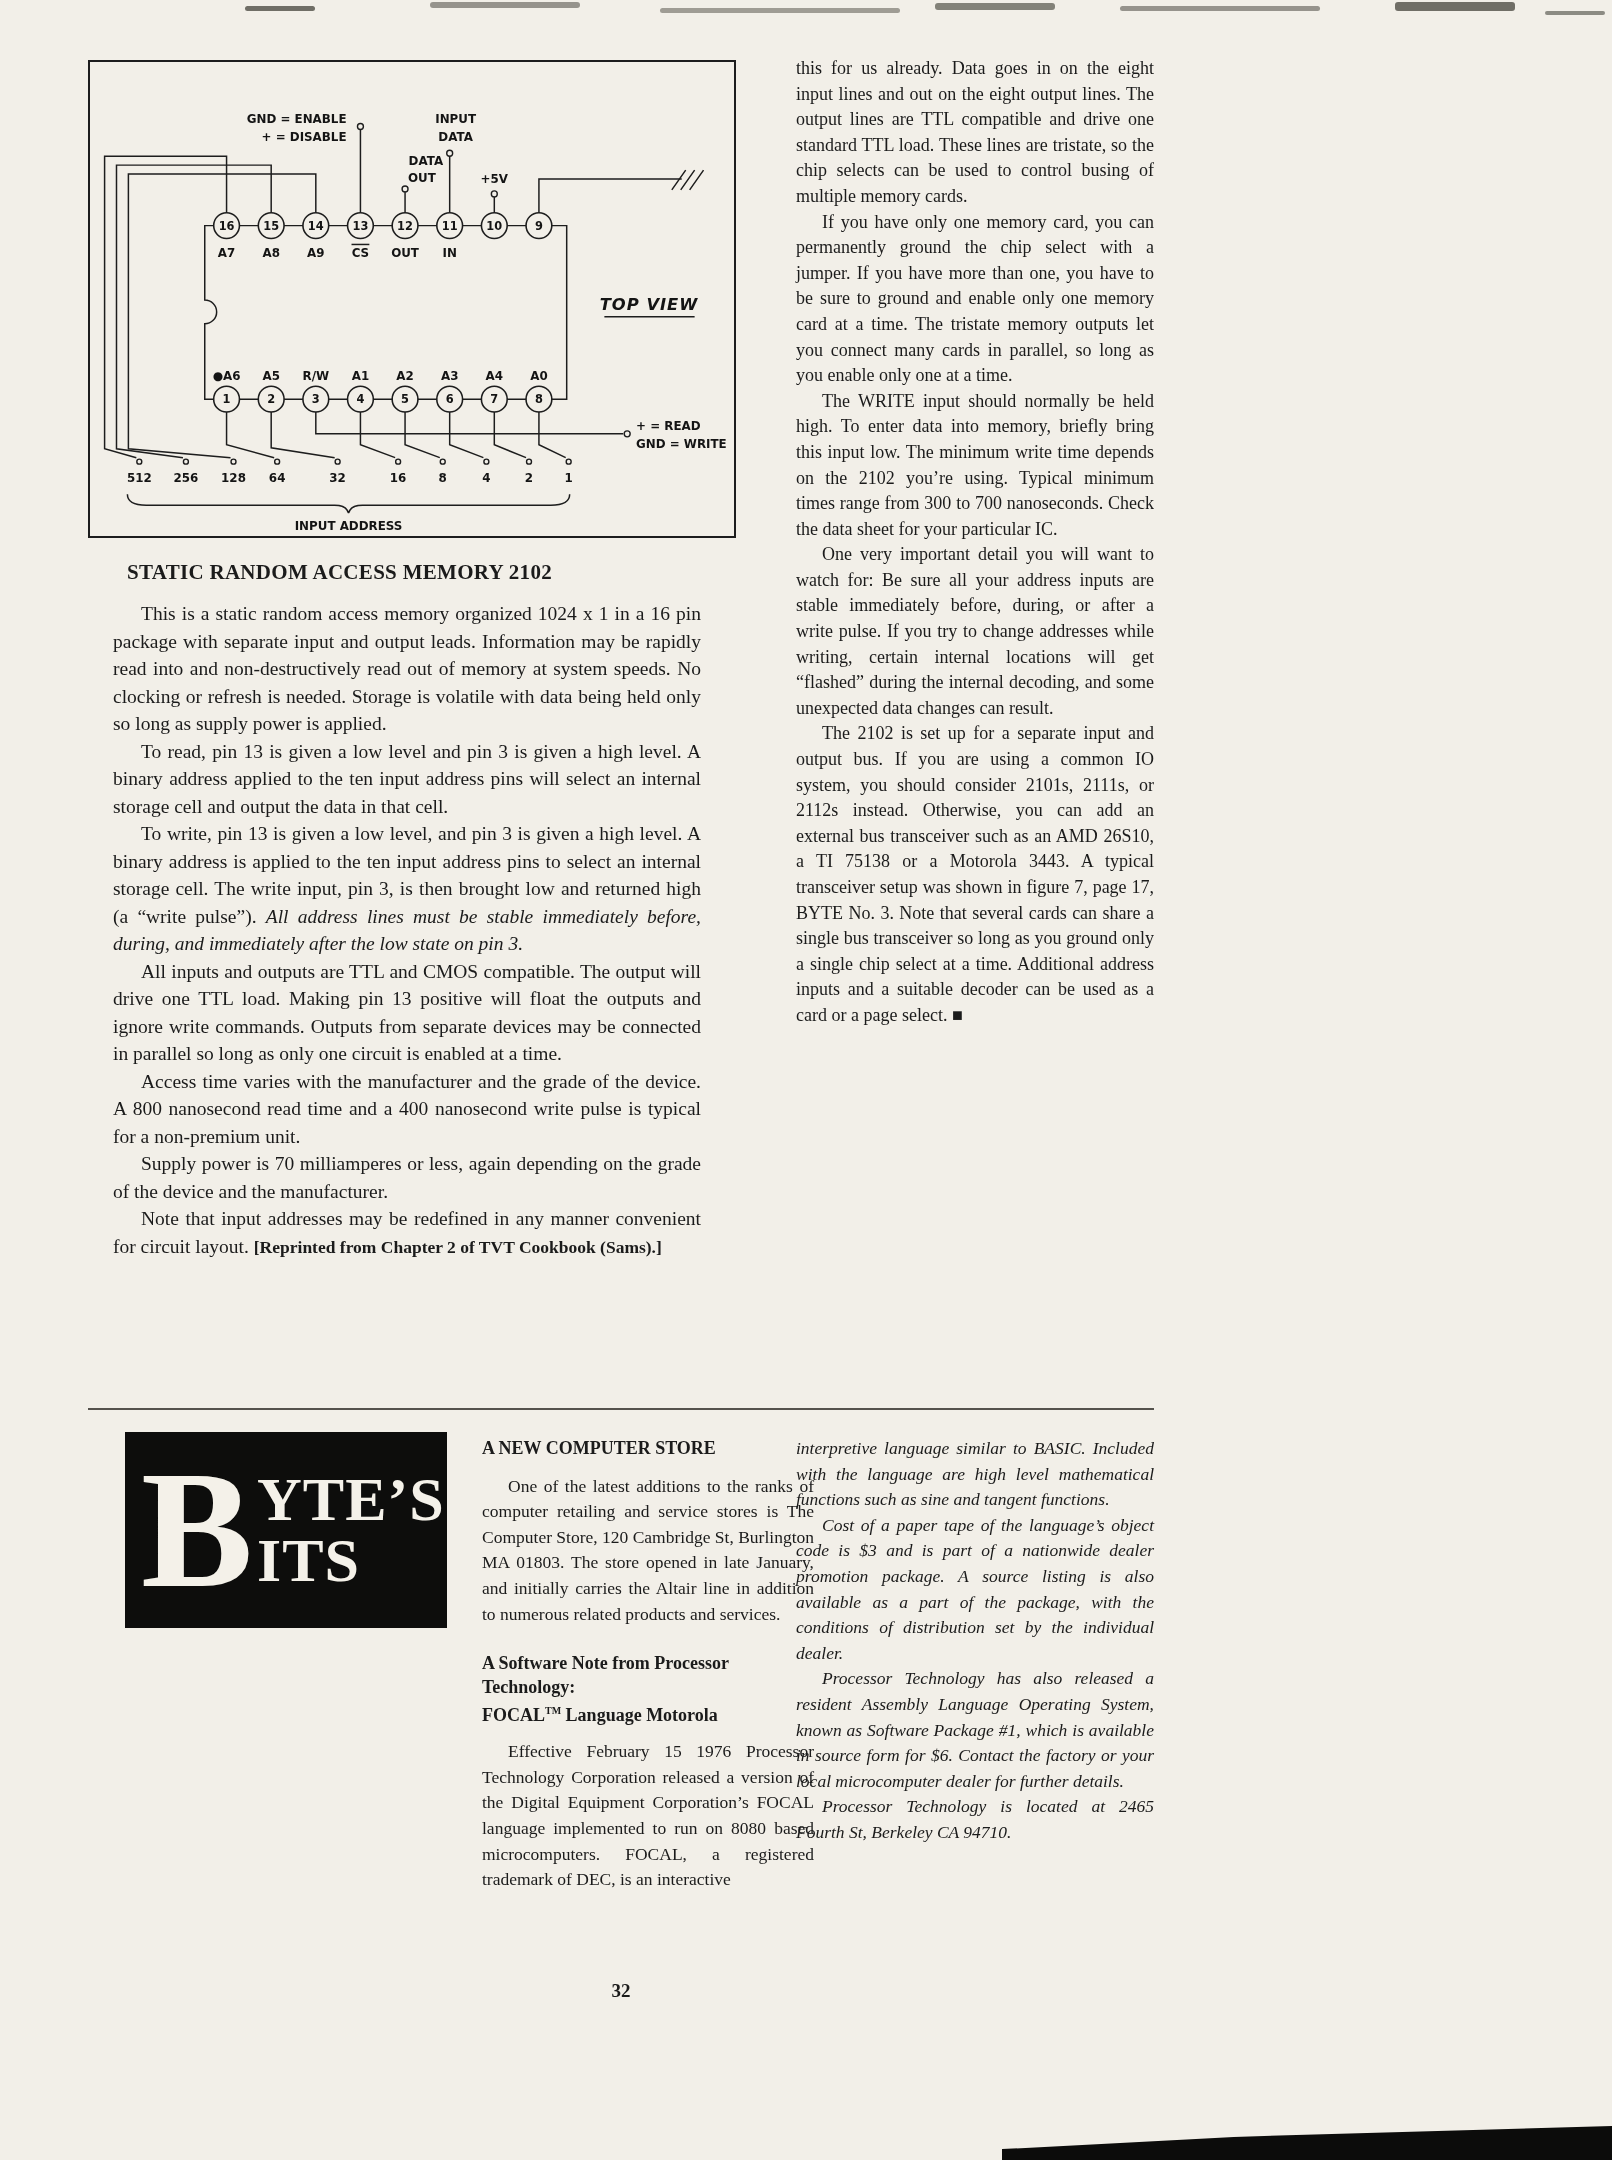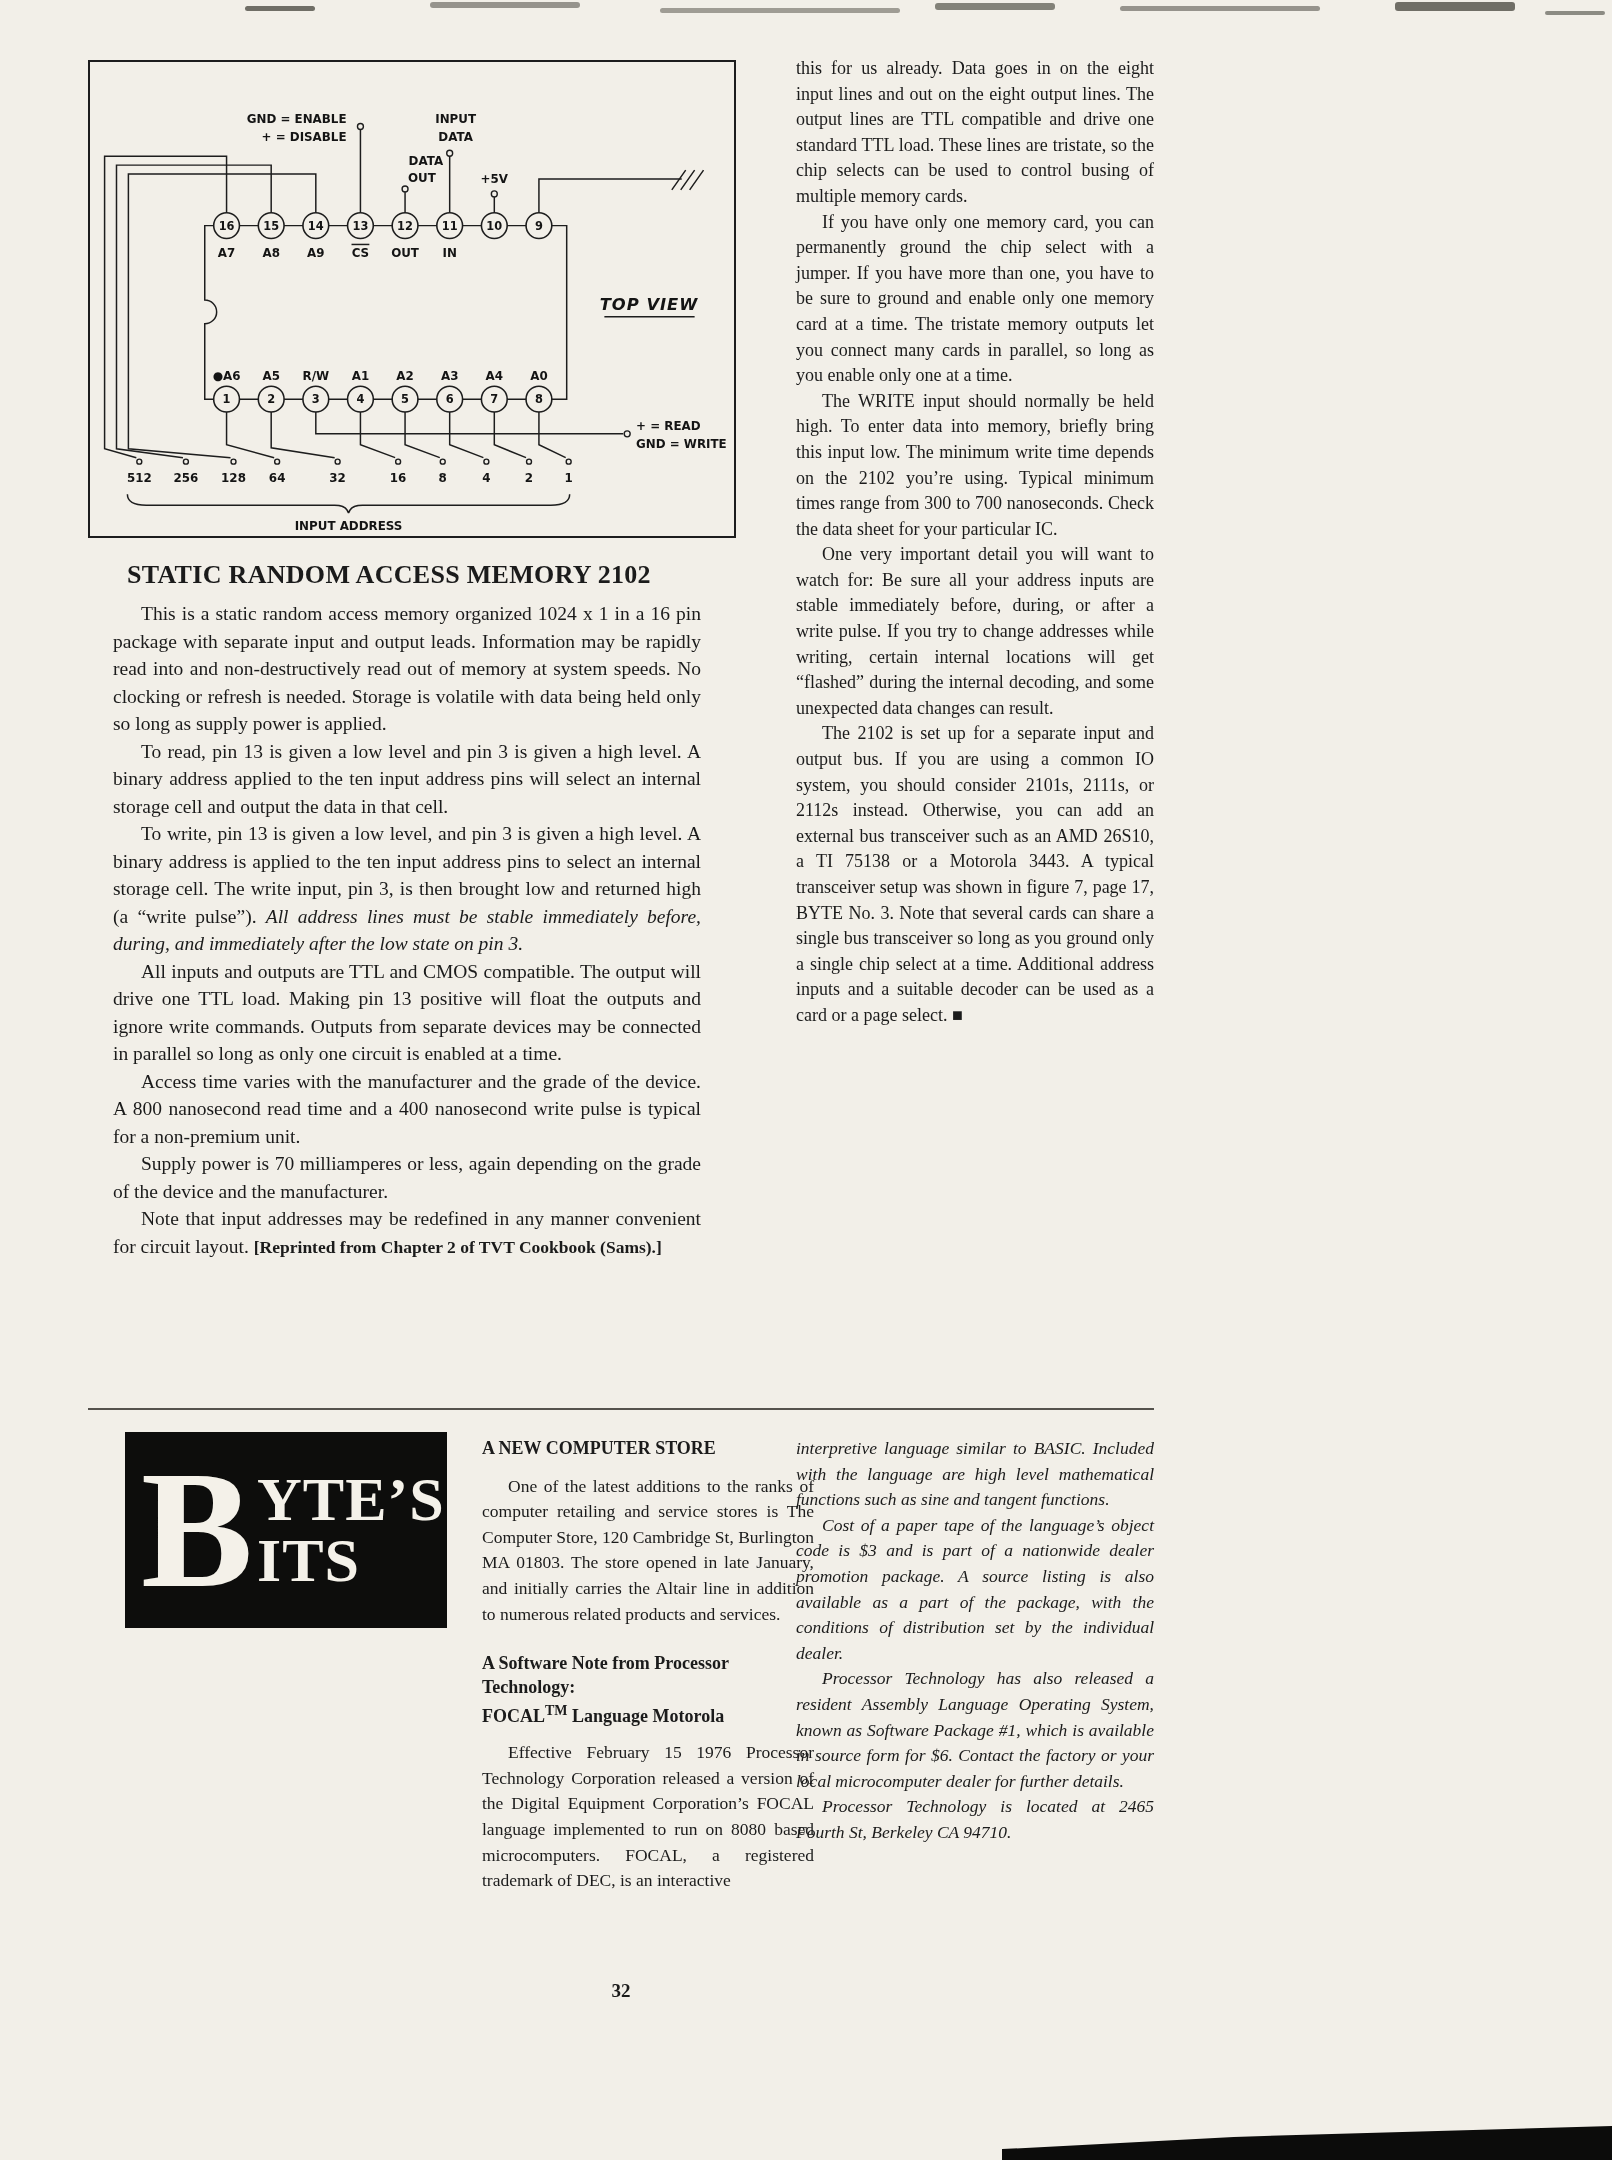--- a/index.html
+++ b/index.html
@@ -12,21 +12,21 @@
   .figure-box svg{display:block;width:100%;height:100%;}
   svg text{fill:#141414;font-family:"DejaVu Sans",sans-serif;font-weight:bold;font-size:12px;}
   svg .pin-num{font-size:11.5px;}
   svg .topview{font-style:italic;font-size:16.5px;letter-spacing:1px;}
   .wires path, .wires line{stroke:#1d1d1d;stroke-width:1.5;fill:none;}
   .dots circle{stroke:#1d1d1d;stroke-width:1.4;fill:#f2efe8;}
   .pins circle{stroke:#1d1d1d;stroke-width:1.6;fill:#f2efe8;}
 
   
   .article-heading{position:absolute;left:127px;top:560px;margin:0;
-                   font-size:26px;font-weight:bold;letter-spacing:.3px;}
+                   font-size:21px;font-weight:bold;letter-spacing:.3px;}
   .left-col{position:absolute;left:113px;top:600px;width:588px;
             font-size:19.5px;line-height:27.5px;text-align:justify;}
   .left-col p{margin:0;text-indent:28px;}
   .em{font-style:italic;}
   .bold-credit{font-weight:bold;font-size:17.5px;}
 
   .right-col{position:absolute;left:796px;top:56px;width:358px;
              font-size:18px;line-height:25.6px;text-align:justify;}
   .right-col p{margin:0;text-indent:26px;}
   p.no-indent{text-indent:0 !important;}
@@ -38,21 +38,21 @@
             color:#f4f1e9;display:flex;align-items:center;padding-left:16px;box-sizing:border-box;}
   .logo-b{font-family:"Liberation Serif",serif;font-weight:bold;font-size:168px;line-height:.82;}
   .logo-rest{display:flex;flex-direction:column;margin-left:4px;}
   .logo-rest span{font-family:"Liberation Serif",serif;font-weight:bold;font-size:62px;line-height:.98;letter-spacing:1px;}
 
   .mid-col{position:absolute;left:482px;top:1436px;width:332px;
            font-size:17.5px;line-height:25.6px;text-align:justify;}
   .mid-col h3{margin:0 0 12px 0;font-size:18px;text-align:left;}
   .mid-col p{margin:0;text-indent:26px;}
   .subhead{margin:24px 0 12px 0 !important;font-weight:bold;font-size:17.5px;line-height:24px;text-align:left;}
-  .subhead sup{font-size:14px;vertical-align:super;}
+  .subhead sup{font-size:10px;vertical-align:super;}
 
   .bottom-right-col{position:absolute;left:796px;top:1436px;width:358px;
                     font-size:17.5px;line-height:25.6px;text-align:justify;}
   .bottom-right-col p{margin:0;text-indent:26px;font-style:italic;}
 
   .page-number{position:absolute;left:88px;top:1980px;width:1066px;text-align:center;
                font-size:19px;font-weight:bold;}
 
   
   .noise{position:absolute;background:#39382f;border-radius:3px;}

